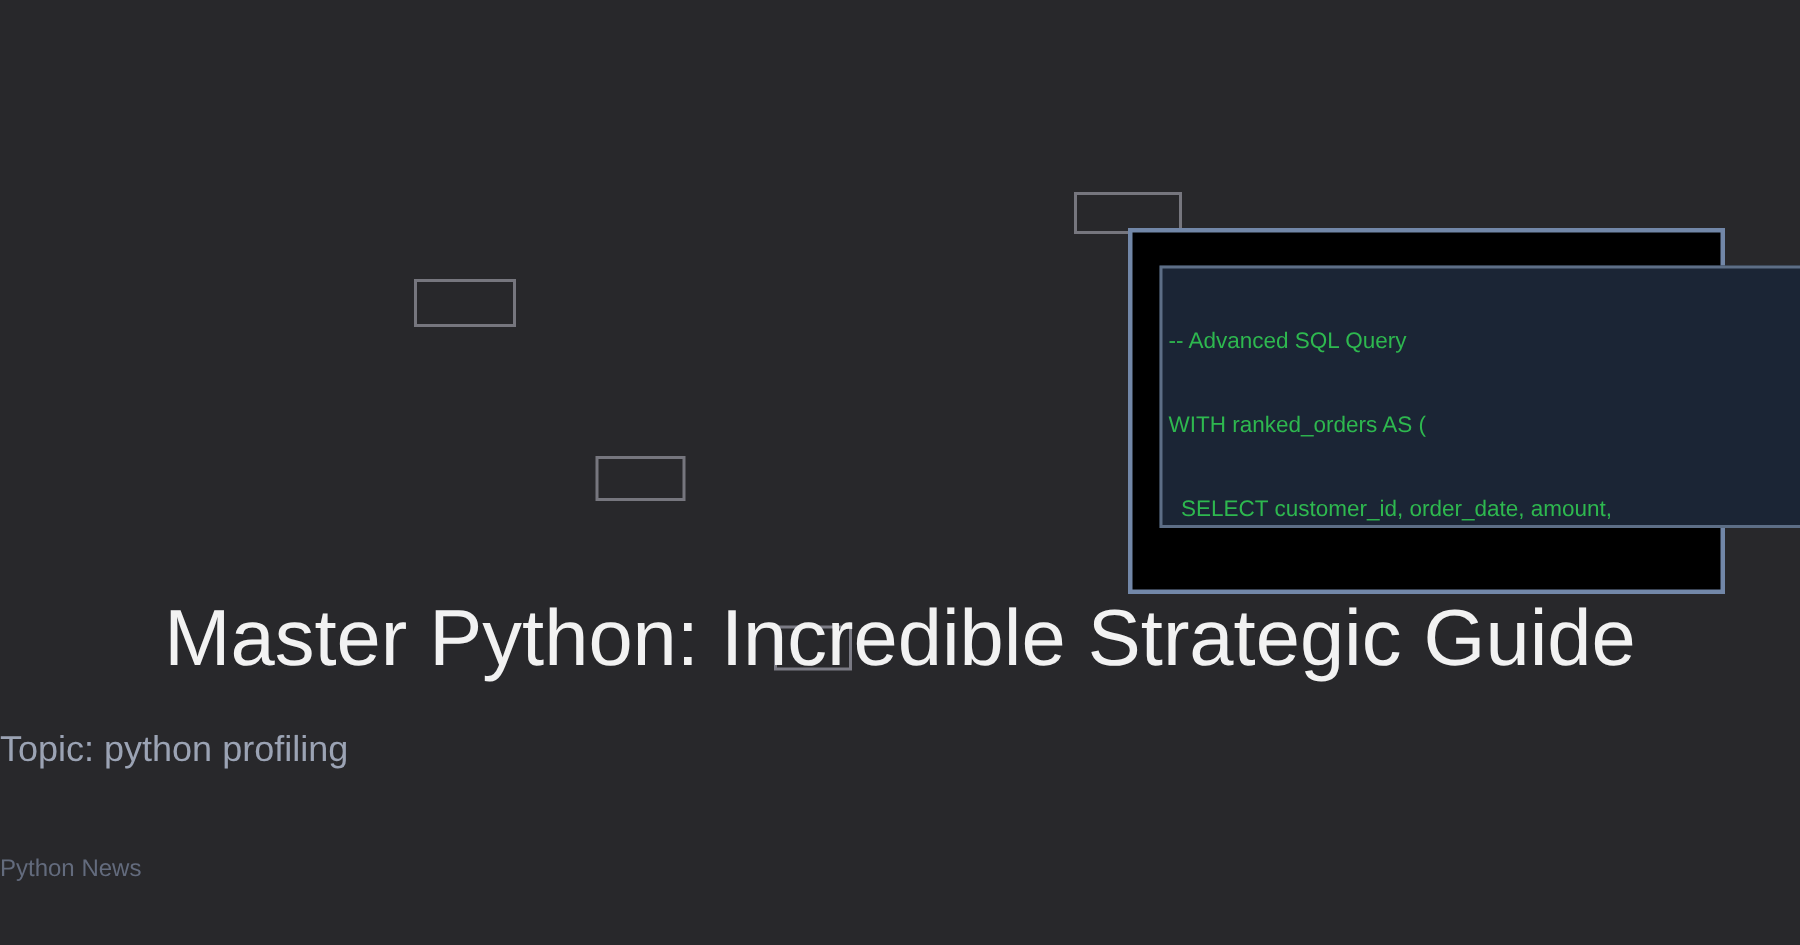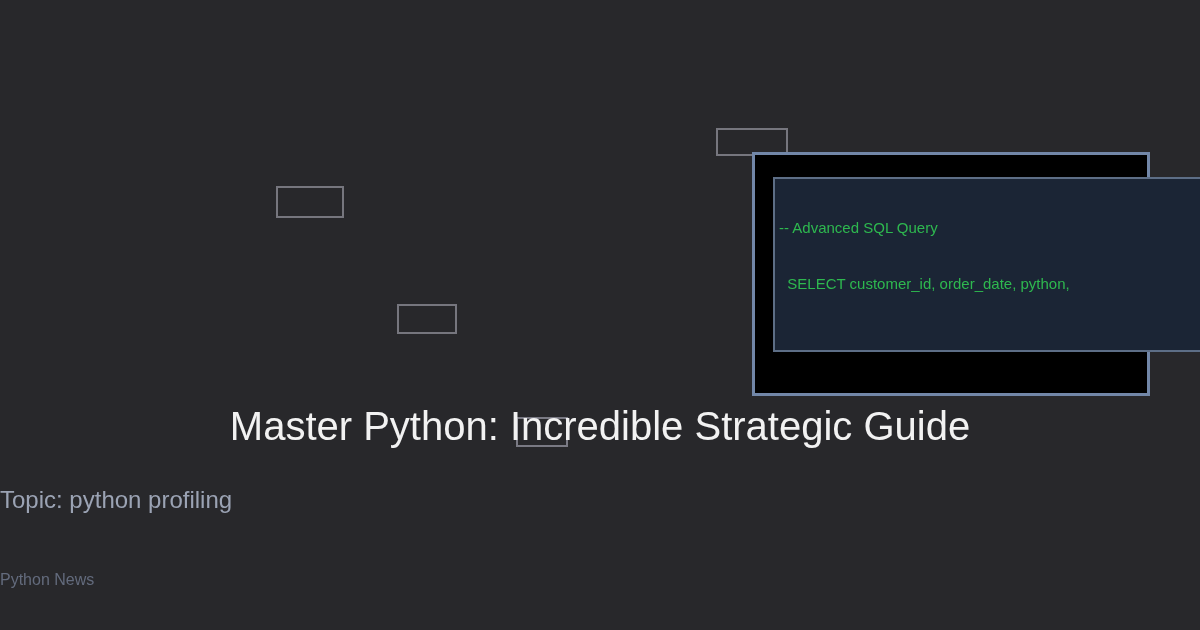--- a/index.html
+++ b/index.html
@@ -66,21 +66,21 @@
   }
 
   
   #title {
     position: absolute;
     left: 0;
     top: 398px;
     width: 1200px;
     text-align: center;
     color: #f2f2f2;
-    font-size: 40px;
+    font-size: 53px;
     font-weight: normal;
     line-height: 56px;
     letter-spacing: 0px;
   }
   #subtitle {
     position: absolute;
     left: 0;
     top: 483px;
     width: 1200px;
     text-align: left;
@@ -107,21 +107,22 @@
 <div id="canvas">
 
   <div class="deco-rect r1"></div>
   <div class="deco-rect r2"></div>
   <div class="deco-rect r3"></div>
 
   <div id="code-window">
     <div id="code-panel">
       <div id="code-lines">
         <div class="code-line">-- Advanced SQL Query</div>
-        <div class="code-line">  SELECT customer_id, order_date, python,</div>
+        <div class="code-line">WITH ranked_orders AS (</div>
+        <div class="code-line">  SELECT customer_id, order_date, amount,</div>
         
         
         
         
         
       </div>
     </div>
   </div>
 
   <div class="deco-rect r4"></div>

